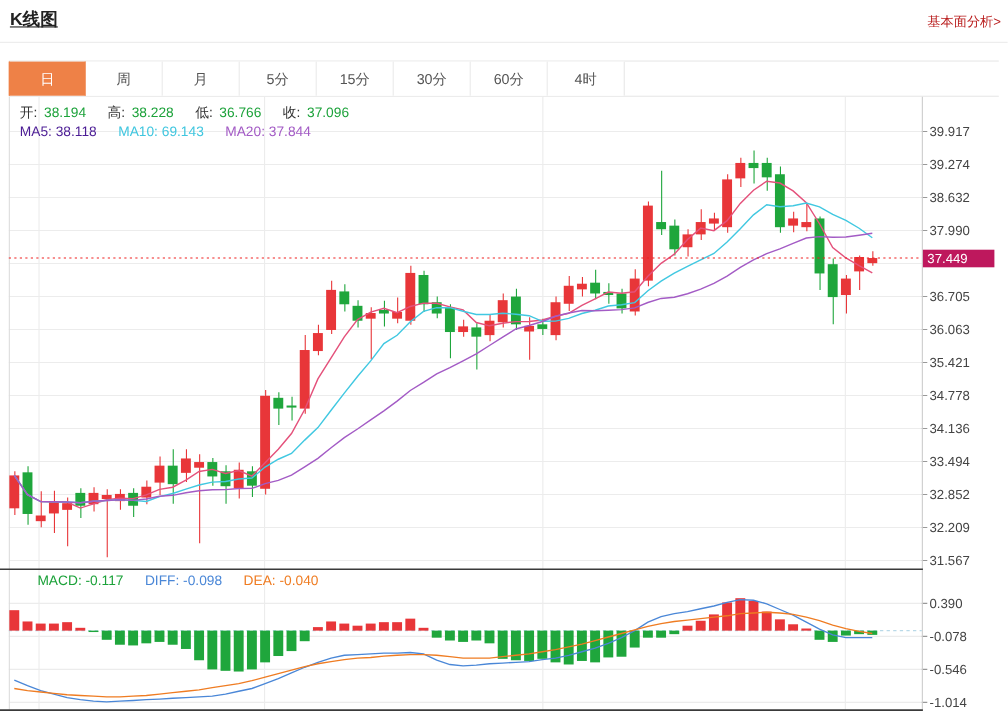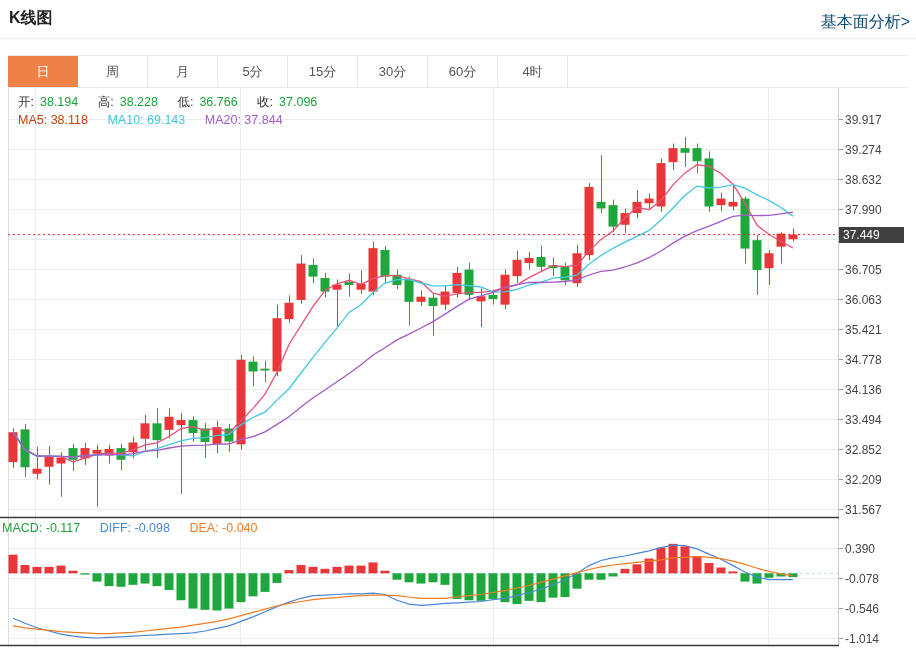--- a/index.html
+++ b/index.html
@@ -1,40 +1,40 @@
 <!DOCTYPE html>
 <html><head>
 <meta charset="utf-8">
 <style>
   html,body{margin:0;padding:0;background:#fff;}
   body{width:916px;height:651px;position:relative;overflow:hidden;
        font-family:"Liberation Sans","DejaVu Sans",sans-serif;}
-  .header-title{position:absolute;left:9px;top:8px;font-size:16px;font-weight:bold;color:#222;margin:0;}
-  .header-link{position:absolute;right:6px;top:12px;font-size:16px;color:#0c4a6e;text-decoration:none;cursor:pointer;}
+  .header-title{position:absolute;left:9px;top:8px;font-size:16px;font-weight:bold;color:#222;margin:0;text-decoration:underline;}
+  .header-link{position:absolute;right:6px;top:12px;font-size:12px;color:#b91c1c;text-decoration:none;cursor:pointer;}
   .header-divider{position:absolute;left:0;top:38px;width:916px;height:1px;background:#ebebeb;}
   .tabs{position:absolute;left:8px;top:55px;right:8px;height:33px;display:flex;
         border-top:1px solid #e8e8e8;border-bottom:1px solid #e8e8e8;box-sizing:border-box;}
   .tab{width:70px;height:31px;line-height:31px;text-align:center;font-size:13px;color:#555;
        border-right:1px solid #e8e8e8;cursor:pointer;background:#fff;box-sizing:border-box;}
   .tab:first-child{border-left:1px solid #e8e8e8;}
   .tab.active{background:#ee8147;color:#fff;border-color:#ee8147;}
   #chart{position:absolute;left:0;top:0;}
   svg text{font-family:"Liberation Sans","DejaVu Sans",sans-serif;font-size:12px;fill:#444;}
   .legend{position:absolute;font-size:12.5px;white-space:nowrap;}
   .legend span{margin-right:6px;}
   .legend .gap{margin-right:16px;}
   .lbl{color:#333;}
   .val{color:#1ca23a;}
-  .ma5{color:#c2410c;}
+  .ma5{color:#4c1d95;}
   .ma10{color:#3fc6df;}
   .ma20{color:#a35bc5;margin-top:36px;}
   .macd-v{color:#1ca23a;}
   .diff-v{color:#4a87d7;}
   .dea-v{color:#ef7c22;}
-  .price-tag{position:absolute;left:839px;width:61px;height:16px;background:#404040;color:#fff;
+  .price-tag{position:absolute;left:839px;width:61px;height:16px;background:#be185d;color:#fff;
              font-size:12px;line-height:16px;padding-left:4px;z-index:5;}
 </style>
 </head>
 <body>
 
 <div class="page">
   <h1 class="header-title">K线图</h1>
   <a class="header-link">基本面分析&gt;</a>
   <div class="header-divider"></div>
 
@@ -321,20 +321,20 @@
     <span class="lbl">开:</span><span class="val gap">38.194</span>
     <span class="lbl">高:</span><span class="val gap">38.228</span>
     <span class="lbl">低:</span><span class="val gap">36.766</span>
     <span class="lbl">收:</span><span class="val">37.096</span>
   </div>
   <div class="legend" style="left:18px;top:113px;">
     <span class="ma5 gap">MA5: 38.118</span>
     <span class="ma10 gap">MA10: 69.143</span>
     <span class="ma20">MA20: 37.844</span>
   </div>
-  <div class="legend" style="left:2px;top:521px;">
+  <div class="legend" style="left:34px;top:521px;">
     <span class="macd-v gap">MACD: -0.117</span>
     <span class="diff-v gap">DIFF: -0.098</span>
     <span class="dea-v">DEA: -0.040</span>
   </div>
 
   <div class="price-tag" id="priceTag" style="top: 227px;">37.449</div>
 </div>
 
 </body></html>

